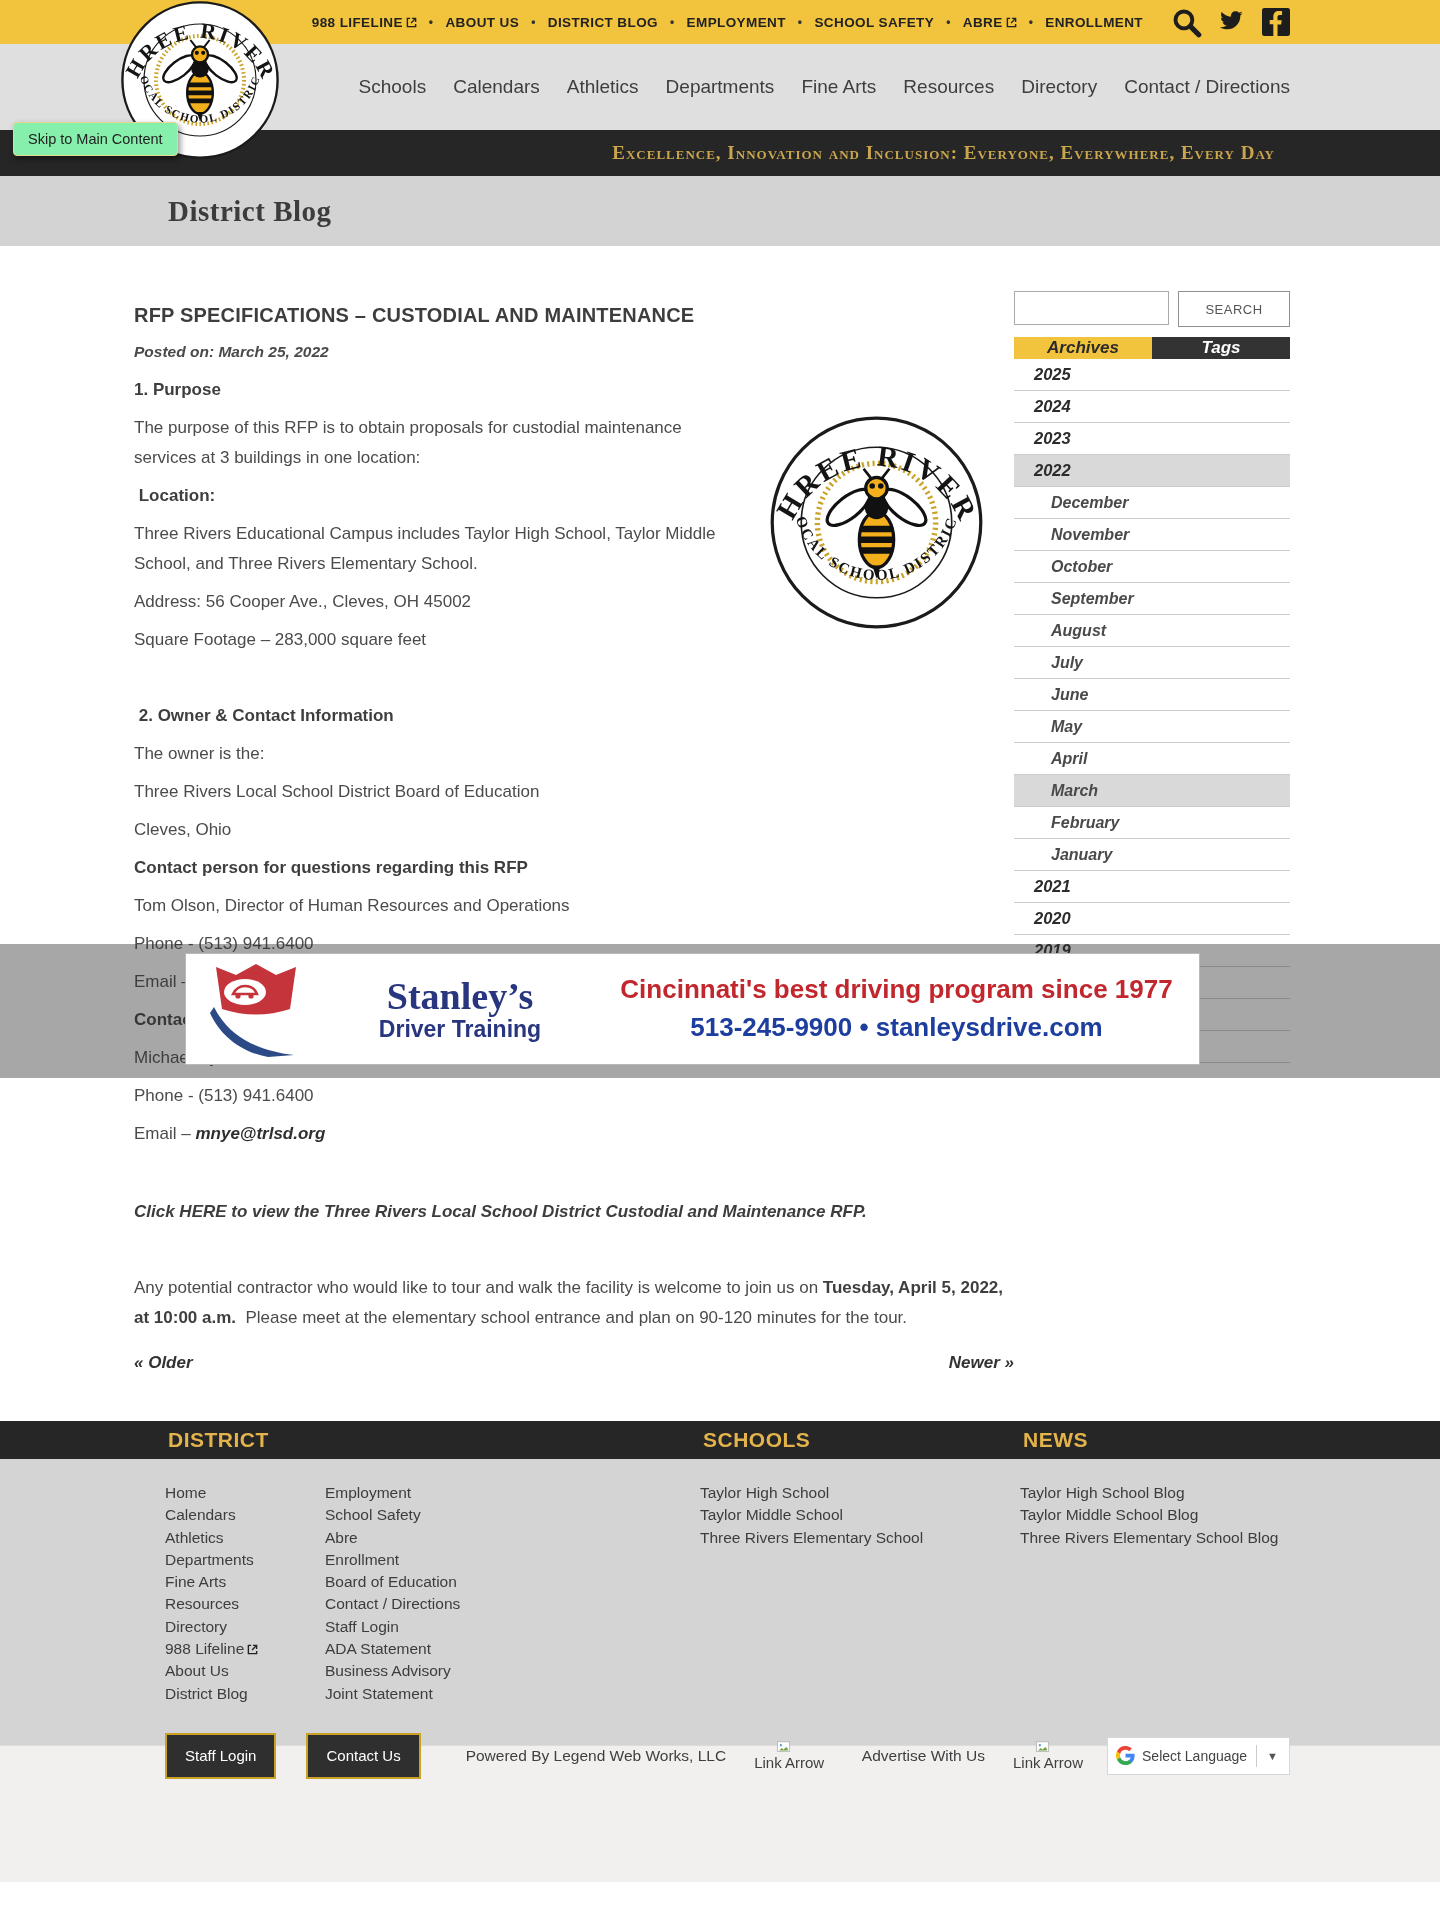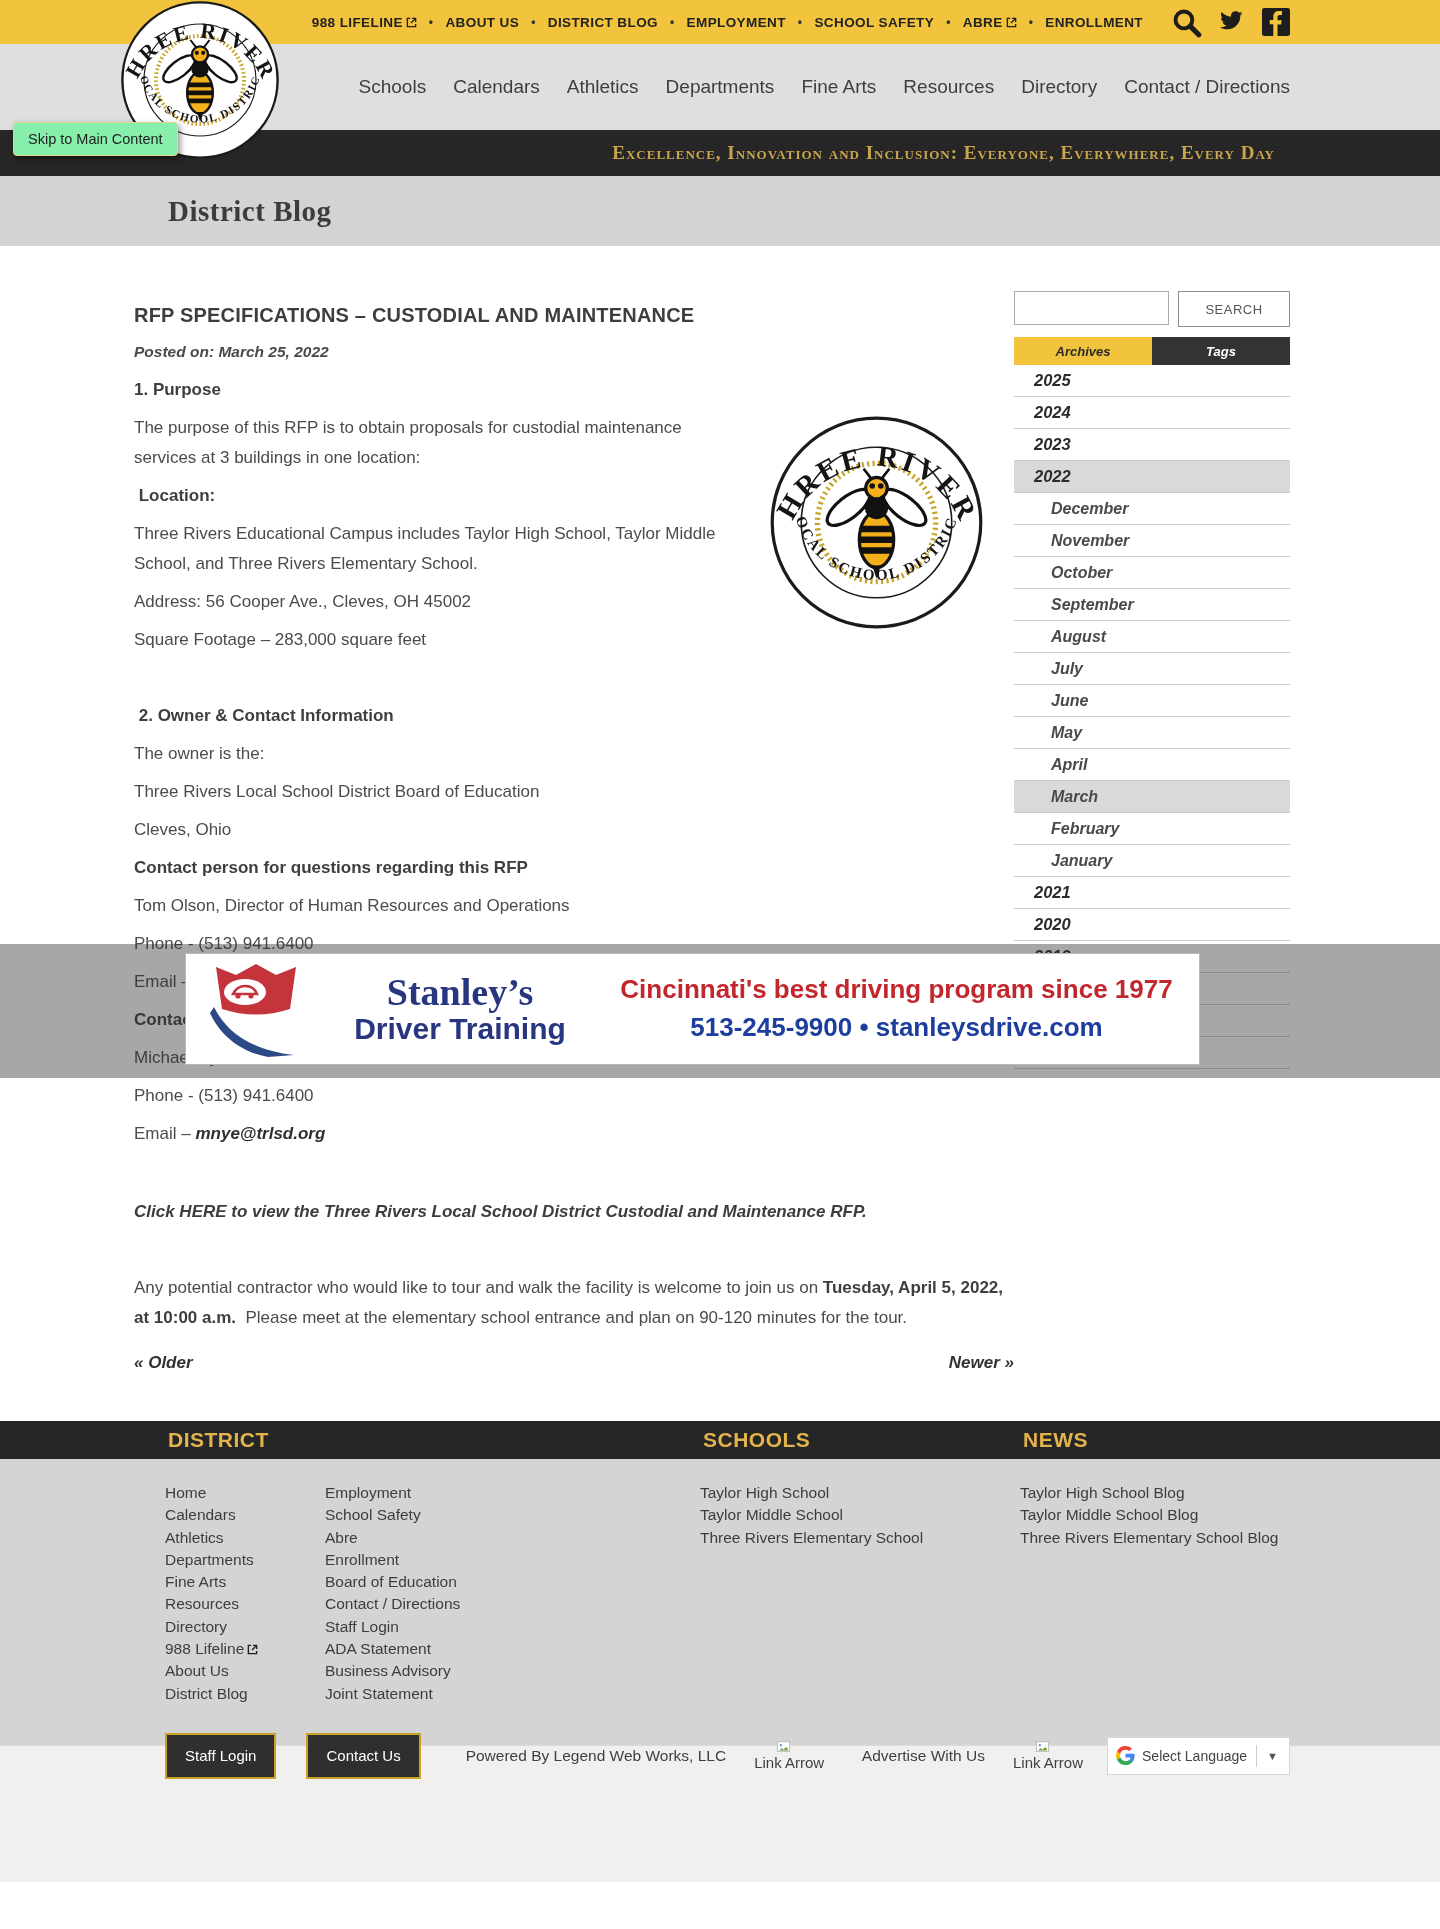--- a/index.html
+++ b/index.html
@@ -60,40 +60,40 @@
   .pager span{cursor:pointer;}
 
   
   aside{width:276px;margin-left:auto;padding-top:45px;box-sizing:border-box;}
   .searchrow{display:flex;gap:9px;margin-bottom:10px;}
   .searchrow input{flex:1;height:34px;border:1px solid #aaa;background:#fff;
     box-sizing:border-box;font-size:15px;padding:0 8px;min-width:0;}
   .searchrow button{width:112px;height:36px;background:#fff;border:1px solid #8f8f8f;
     font-size:13px;letter-spacing:.5px;color:#555;cursor:pointer;}
   .tabs{display:flex;margin-top:8px;}
-  .tab{flex:1;height:28px;display:flex;align-items:center;justify-content:center;
-    font-style:italic;font-weight:700;font-size:13px;background:#333;color:#fff;cursor:pointer;}
+  .tab{flex:1;height:22px;display:flex;align-items:center;justify-content:center;
+    font-style:italic;font-weight:700;font-size:17px;background:#333;color:#fff;cursor:pointer;}
   .tab.active{background:#F2C33C;color:#2b2b2b;}
   .archives{list-style:none;margin:0;padding:0;}
   .archives li{height:31px;display:flex;align-items:center;padding-left:20px;
     border-bottom:1px solid #ccc;font-style:italic;font-weight:700;font-size:16.5px;
     color:#2c2c2c;cursor:pointer;background:#fff;}
   .archives li.month{padding-left:37px;font-weight:600;color:#4a4a4a;font-size:16px;}
   .archives li.selected{background:#D9D9D9;}
 
   
   .ad-band{position:absolute;left:0;top:944px;width:1440px;height:134px;
     background:rgba(45,45,45,.42);z-index:40;}
   .ad-box{position:absolute;left:185px;top:9px;width:1015px;height:112px;
     background:#fff;border:1px solid #b9b9b9;display:flex;align-items:center;
     padding:0 20px;box-sizing:border-box;gap:24px;cursor:pointer;}
   .ad-logo{width:100px;height:104px;flex:0 0 auto;}
   .ad-name{width:260px;text-align:center;color:#28357f;line-height:1.05;}
   .ad-name .n1{font-size:38px;font-weight:700;font-family:"Liberation Serif",serif;}
-  .ad-name .n2{font-size:30px;font-weight:700;}
+  .ad-name .n2{font-size:23px;font-weight:700;}
   .ad-right{flex:1;text-align:center;line-height:1.45;}
   .ad-right .r1{color:#c2272d;font-size:26px;font-weight:700;}
   .ad-right .r2{color:#1d3e9e;font-size:26px;font-weight:700;}
 
   
   .fgrid{display:grid;grid-template-columns:535px 320px 1fr;
     padding:0 150px 0 165px;box-sizing:border-box;}
   .fhead{height:38px;background:#262626;align-items:center;}
   .fhead div{display:flex;align-items:center;font-size:21px;font-weight:700;
     color:#E3B44C;letter-spacing:.5px;padding-left:3px;}

